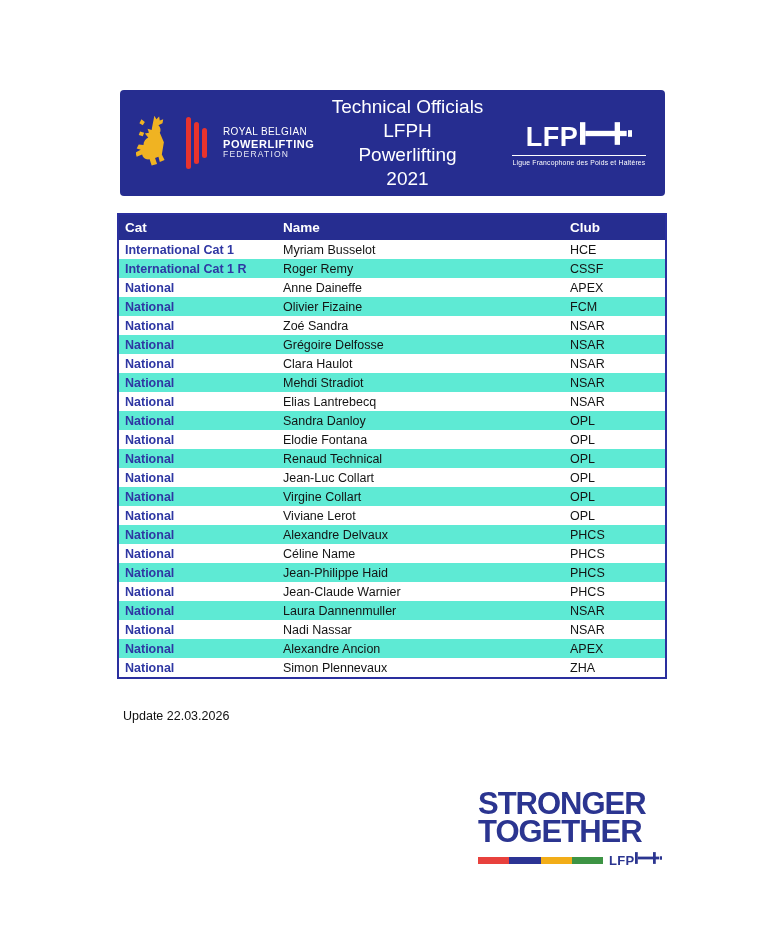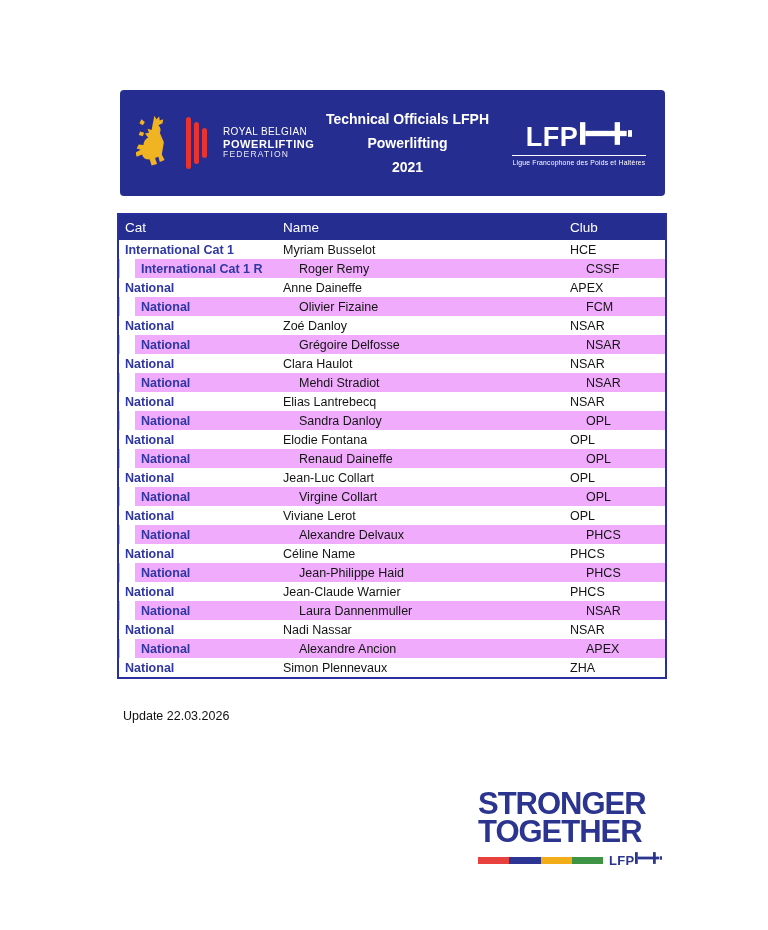--- a/index.html
+++ b/index.html
@@ -17,40 +17,40 @@
   .fed-bars { display:flex; align-items:center; gap:3px; height:56px; }
   .fed-bars .bar { width:5px; background:#e8332e; border-radius:2.5px; }
   .fed-bars .b1 { height:52px; }
   .fed-bars .b2 { height:42px; }
   .fed-bars .b3 { height:30px; }
   .fed-text { color:#fff; line-height:1.15; }
   .fed-text .l1 { font-size:10px; letter-spacing:0.4px; font-weight:400; }
   .fed-text .l2 { font-size:11px; font-weight:bold; letter-spacing:0.6px; }
   .fed-text .l3 { font-size:8.5px; font-weight:300; letter-spacing:1.2px; color:#e8e9f5; }
 
-  .banner-title { text-align:center; color:#ffffff; font-weight:bold; font-size:14px; line-height:24px; flex:1; }
+  .banner-title { text-align:center; color:#ffffff; font-weight:normal; font-size:19px; line-height:24px; flex:1; }
 
   .lfph-logo { width:140px; display:flex; flex-direction:column; align-items:center; }
   .lfph-top { display:flex; align-items:flex-end; gap:2px; }
   .lfph-acronym { color:#fff; font-weight:bold; font-size:27px; letter-spacing:0.5px; line-height:1; }
   .lfph-divider { width:134px; height:1px; background:#ffffff; margin:4px 0 3px; }
   .lfph-subtitle { color:#ffffff; font-size:6.8px; letter-spacing:0.2px; white-space:nowrap; }
 
   
   .officials-table {
     position:absolute; left:117px; top:213px; width:550px;
     border:2px solid #2a2f9e;
     box-shadow: inset 0 0 0 1px #b9c1ea;
     background:#fff;
   }
   .trow, .thead { display:grid; grid-template-columns:164px 287px 1fr; align-items:center; }
   .thead { height:25px; background:#262d90; }
-  .thead .hcell { color:#ffffff; font-weight:normal; font-size:13.5px; }
+  .thead .hcell { color:#ffffff; font-weight:bold; font-size:13.5px; }
   .trow { height:19px; background:#ffffff; }
-  .trow.alt { background:#f0abfc;margin-left:16px; }
+  .trow.alt { background:#5eead4; }
   .cell, .hcell { overflow:hidden; white-space:nowrap; }
   .hcell.cat, .cell.cat { padding-left:6px; }
   .cell.cat { color:#2f37a3; font-weight:bold; font-size:12.5px; }
   .cell.name, .cell.club { color:#141414; font-size:12.5px; }
 
   .update-note { position:absolute; left:123px; top:709px; font-size:12.5px; color:#111; }
 
   
   .brand { position:absolute; left:478px; top:790px; width:185px; }
   .brand-line { color:#2b3590; font-weight:bold; font-size:31px; letter-spacing:-1px; line-height:28px; }
@@ -130,21 +130,21 @@
           <div class="cell name">Anne Daineffe</div>
           <div class="cell club">APEX</div>
         </div>
         <div class="trow alt">
           <div class="cell cat">National</div>
           <div class="cell name">Olivier Fizaine</div>
           <div class="cell club">FCM</div>
         </div>
         <div class="trow">
           <div class="cell cat">National</div>
-          <div class="cell name">Zoé Danloy</div>
+          <div class="cell name">Zoé Sandra</div>
           <div class="cell club">NSAR</div>
         </div>
         <div class="trow alt">
           <div class="cell cat">National</div>
           <div class="cell name">Grégoire Delfosse</div>
           <div class="cell club">NSAR</div>
         </div>
         <div class="trow">
           <div class="cell cat">National</div>
           <div class="cell name">Clara Haulot</div>
@@ -165,21 +165,21 @@
           <div class="cell name">Sandra Danloy</div>
           <div class="cell club">OPL</div>
         </div>
         <div class="trow">
           <div class="cell cat">National</div>
           <div class="cell name">Elodie Fontana</div>
           <div class="cell club">OPL</div>
         </div>
         <div class="trow alt">
           <div class="cell cat">National</div>
-          <div class="cell name">Renaud Daineffe</div>
+          <div class="cell name">Renaud Technical</div>
           <div class="cell club">OPL</div>
         </div>
         <div class="trow">
           <div class="cell cat">National</div>
           <div class="cell name">Jean-Luc Collart</div>
           <div class="cell club">OPL</div>
         </div>
         <div class="trow alt">
           <div class="cell cat">National</div>
           <div class="cell name">Virgine Collart</div>

